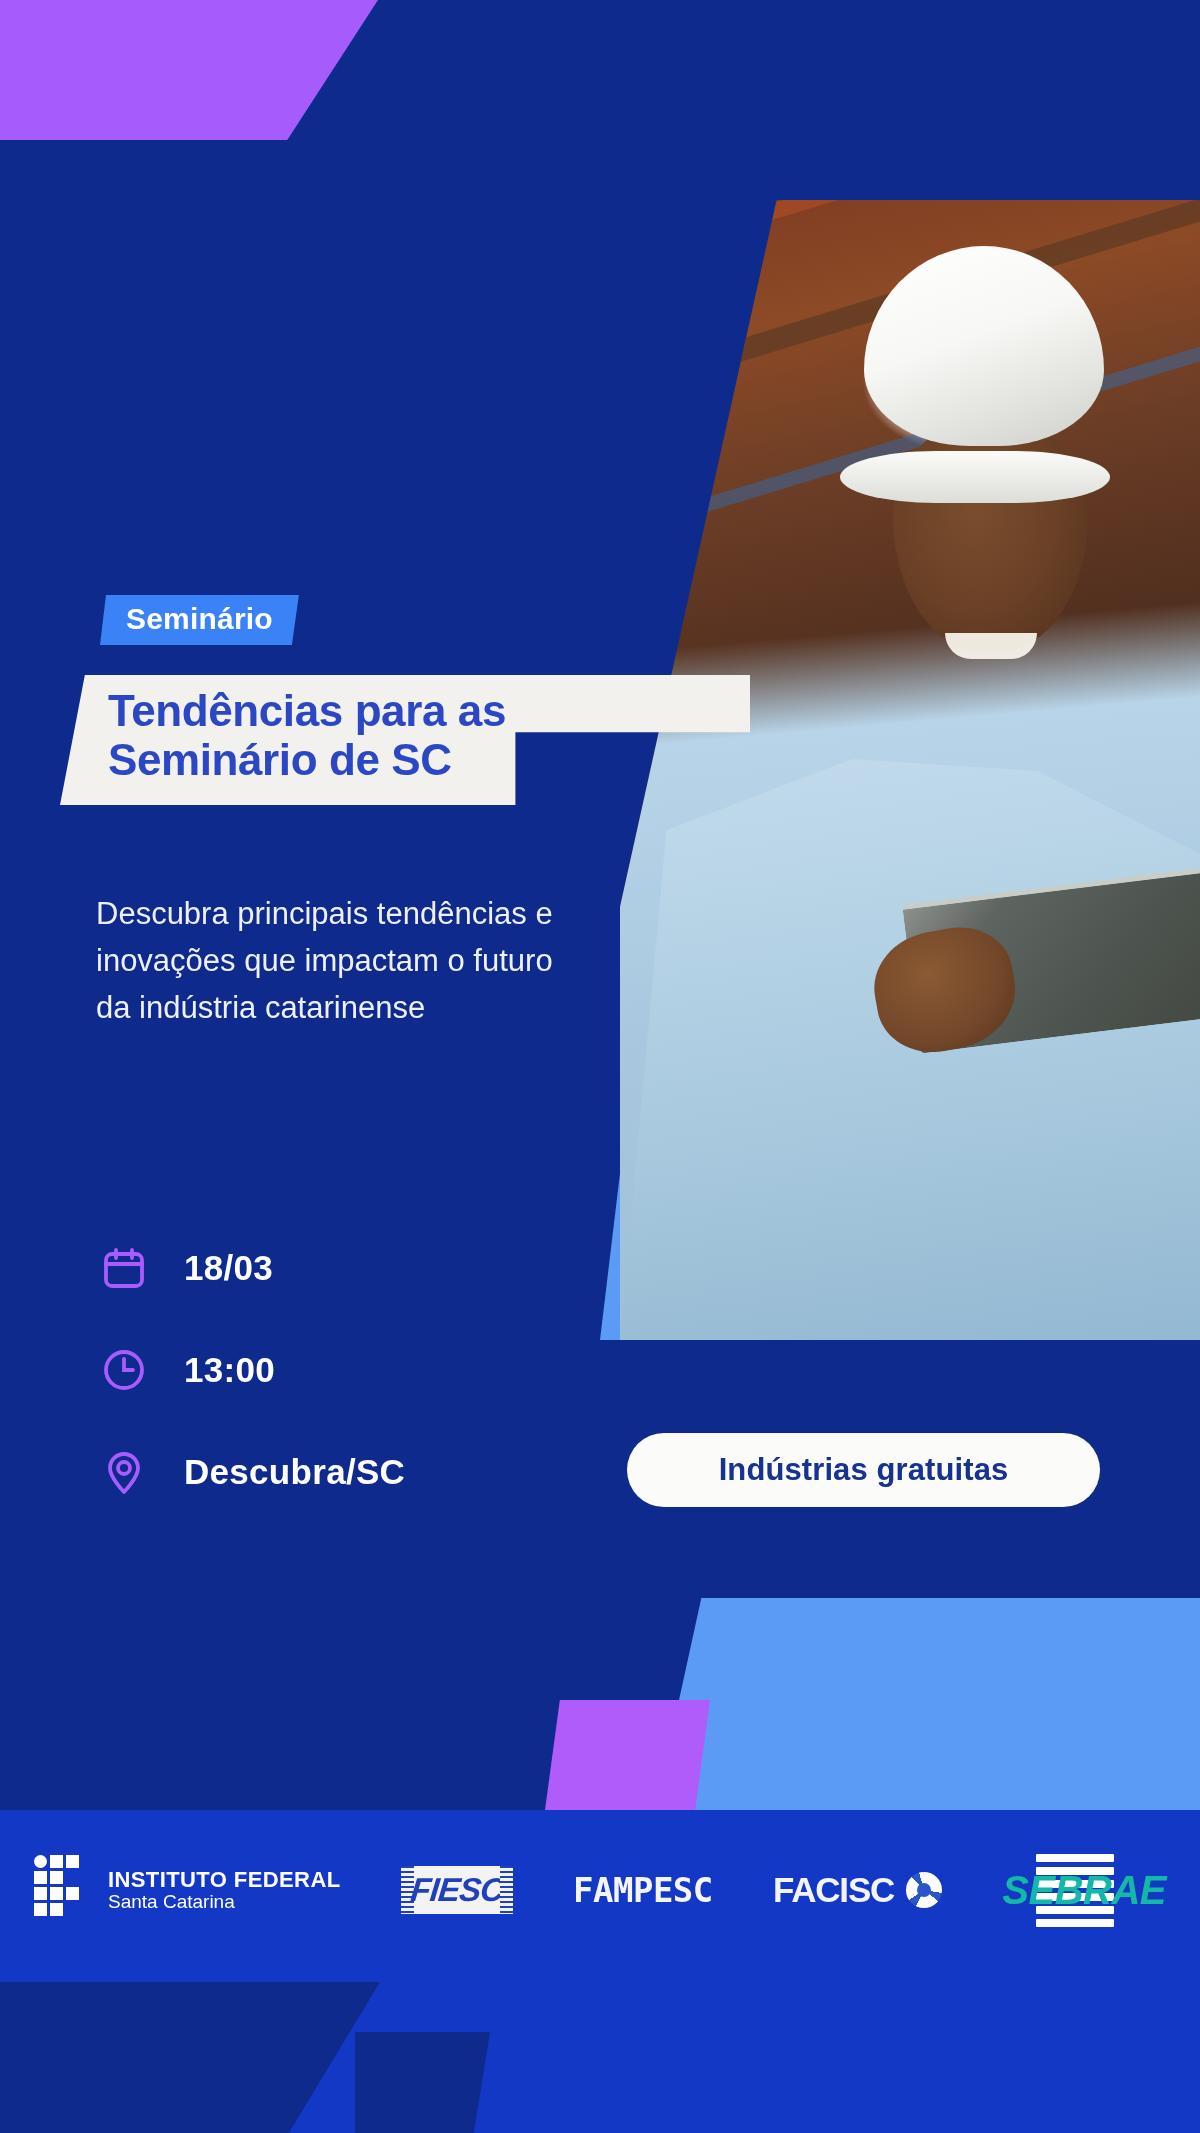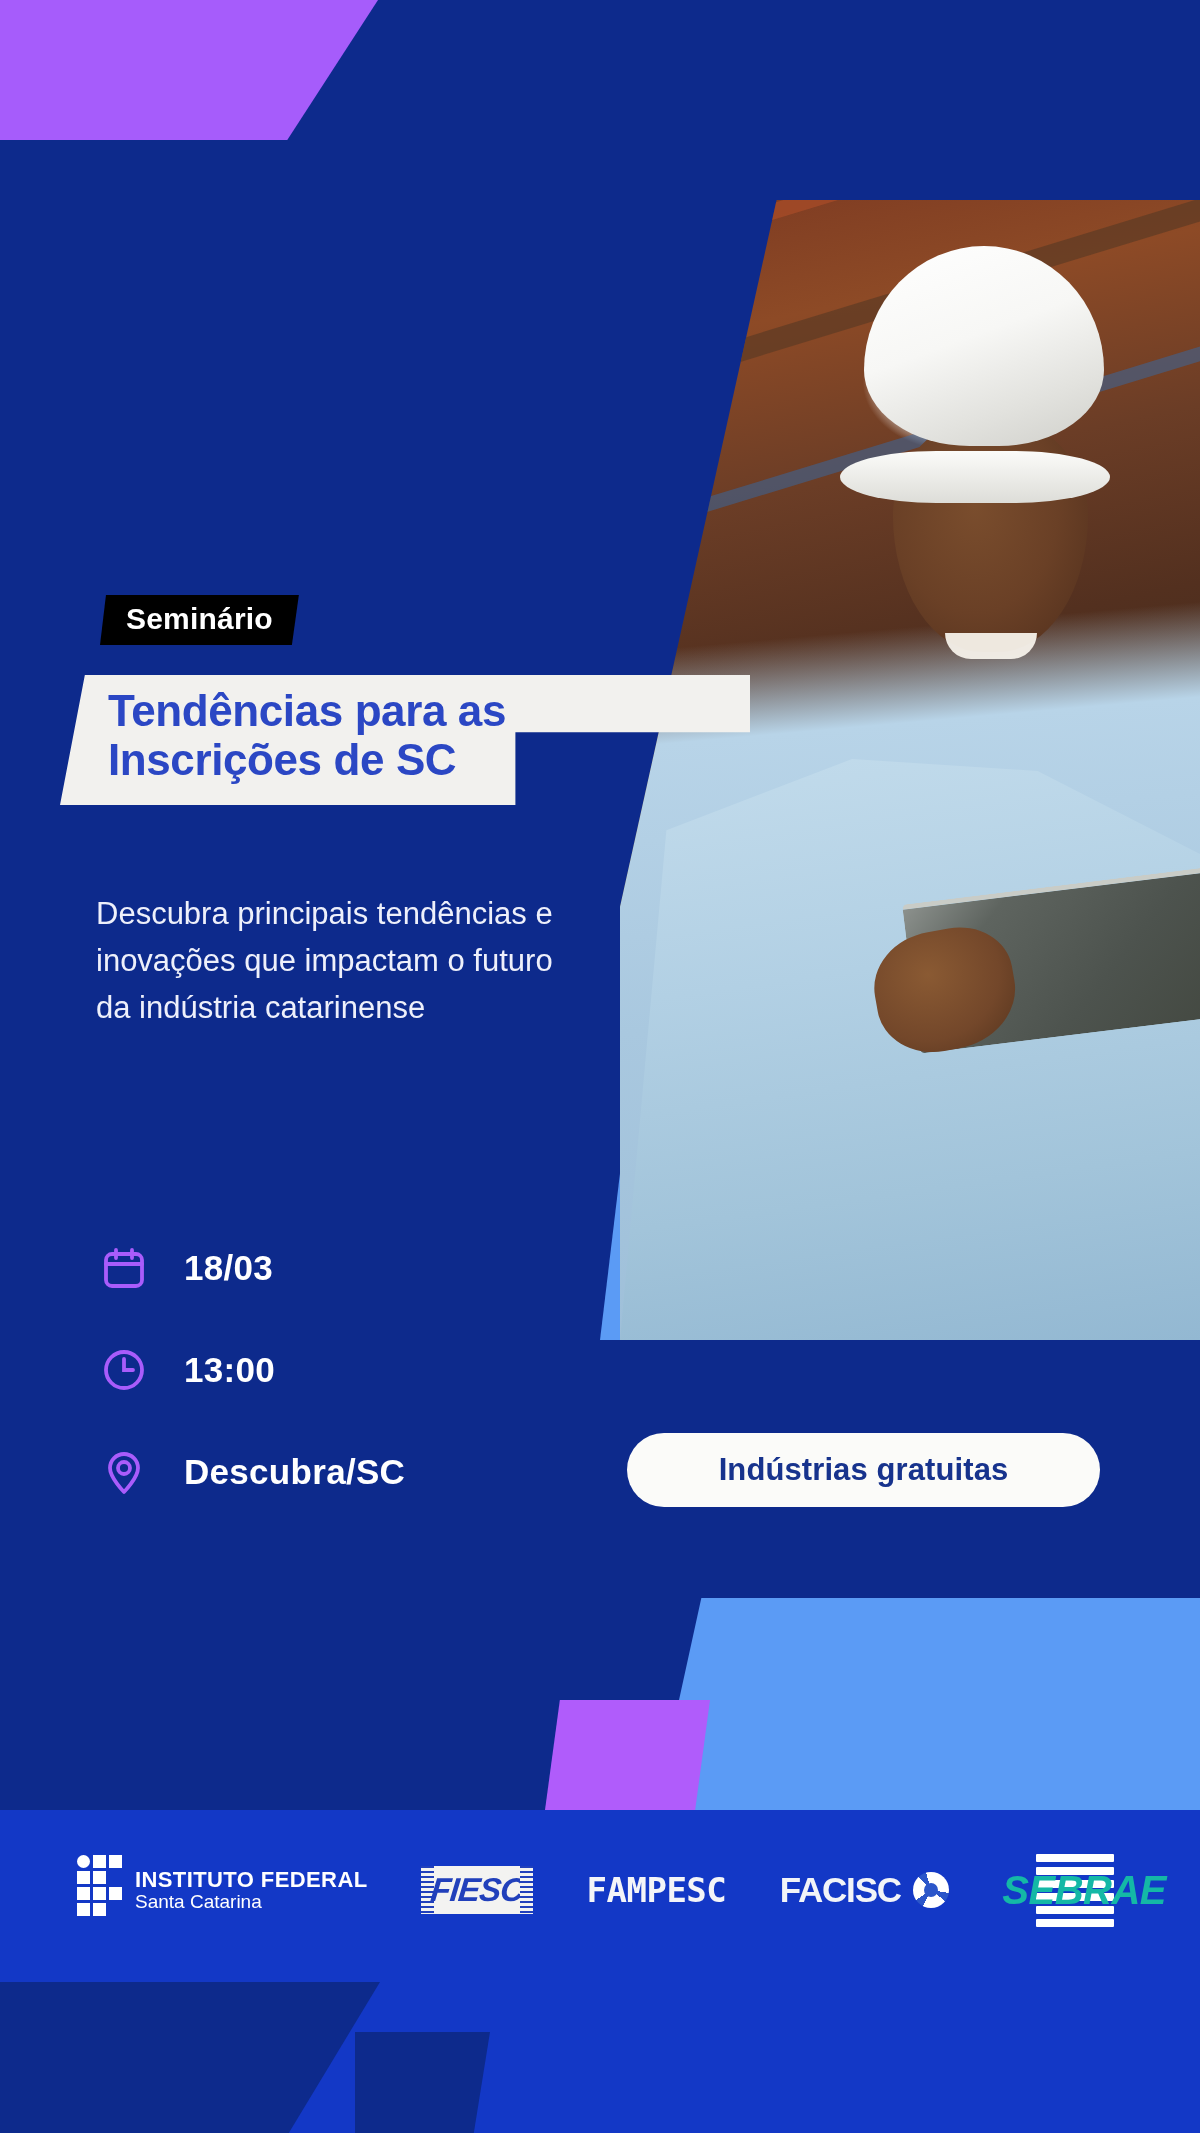--- a/index.html
+++ b/index.html
@@ -120,21 +120,21 @@
     width:140px; height:120px;
     background:radial-gradient(ellipse at 40% 35%, #8a5a33 0%, #73472a 60%, #54331d 100%);
     border-radius:45% 40% 48% 42%;
     transform:rotate(-10deg);
   }
 
   
   .badge {
     position:absolute; left:100px; top:595px;
     padding:9px 26px 11px 26px;
-    background:#000000;
+    background:#3b82f6;
     clip-path:polygon(3% 0, 100% 0, 96.5% 100%, 0 100%);
   }
   .badge span {
     display:block;
     font-size:30px; font-weight:bold; color:#ffffff;
     letter-spacing:.2px; line-height:1;
   }
 
   
   .title-banner {
@@ -187,21 +187,21 @@
     background:#1338c6;
     display:flex; align-items:center;
   }
   .logos {
     display:flex; align-items:center; width:100%;
     padding:0 34px; gap:0; justify-content:space-between;
   }
   .logo { display:flex; align-items:center; }
 
   
-  .ifsc { gap:0;margin-left:43px; }
+  .ifsc { gap:16px; }
   .ifsc .grid { position:relative; width:58px; height:70px; }
   .ifsc .grid i {
     position:absolute; background:#ffffff; width:13px; height:13px; display:block;
   }
   .ifsc .grid i.circ { border-radius:50%; }
   .ifsc .words { line-height:1.05; }
   .ifsc .w1 { font-size:22px; font-weight:bold; color:#fff; letter-spacing:.4px; }
   .ifsc .w2 { font-size:19px; color:#fff; font-weight:400; margin-top:2px; }
 
   
@@ -294,21 +294,21 @@
     </div>
   </div>
 
   <div class="badge">
     <span>Seminário</span>
   </div>
 
   <div class="title-banner">
     <div class="t">
       <div>Tendências para as</div>
-      <div>Inscrições de SC</div>
+      <div>Seminário de SC</div>
     </div>
   </div>
 
   <div class="desc">Descubra principais tendências e inovações que impactam o futuro da indústria catarinense</div>
 
   <div class="details">
 
     <div class="row">
       <span class="ico">
         <svg width="48" height="48" viewBox="0 0 24 24" fill="none" stroke="#a95cfb" stroke-width="1.9" stroke-linecap="round">

